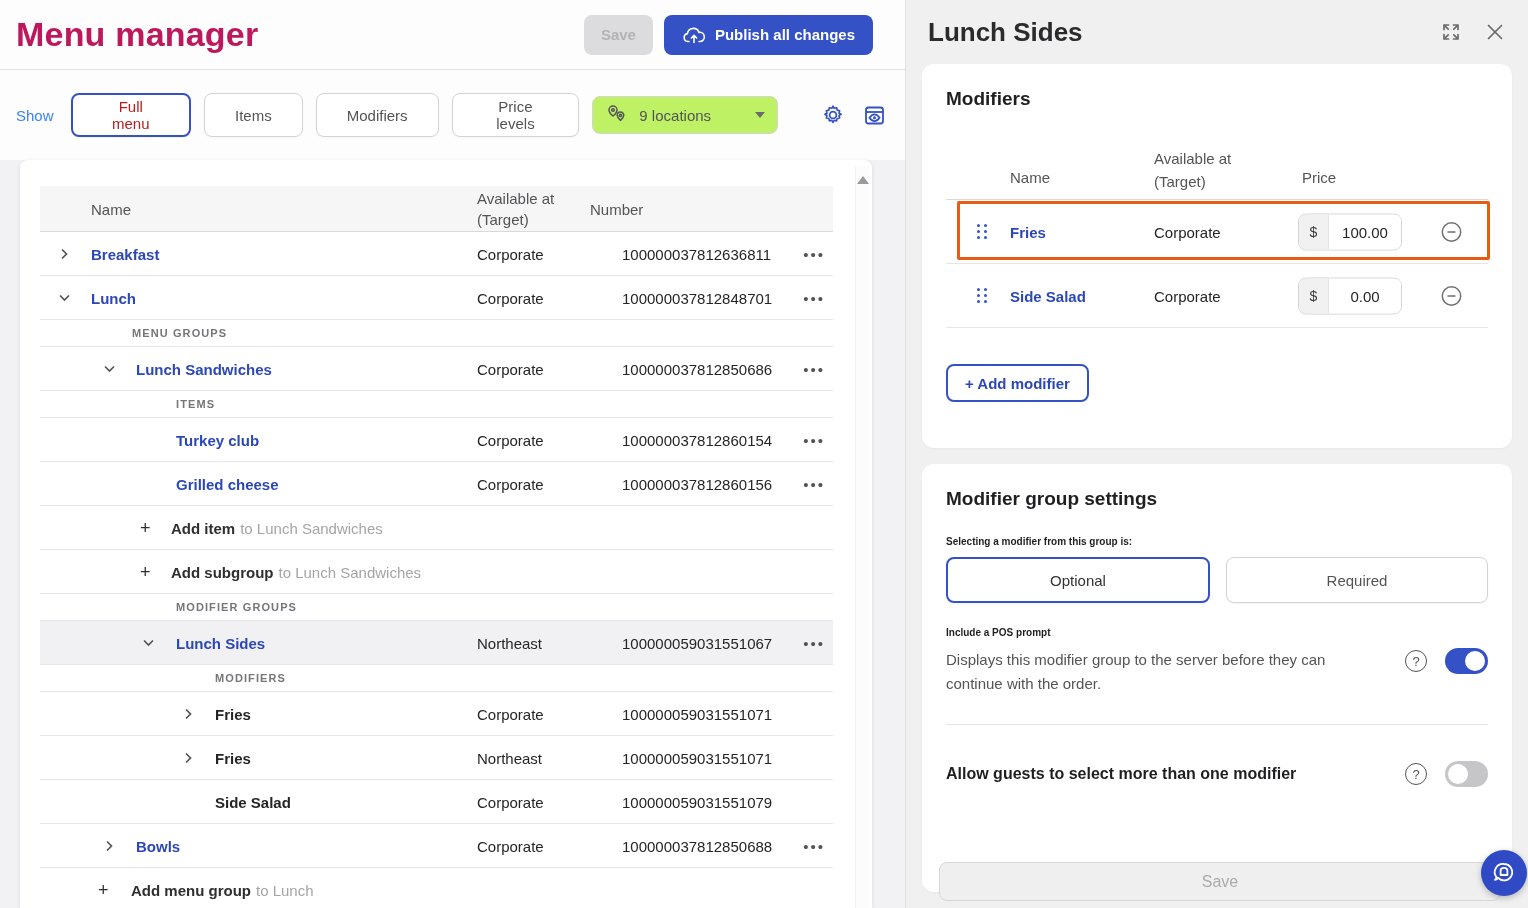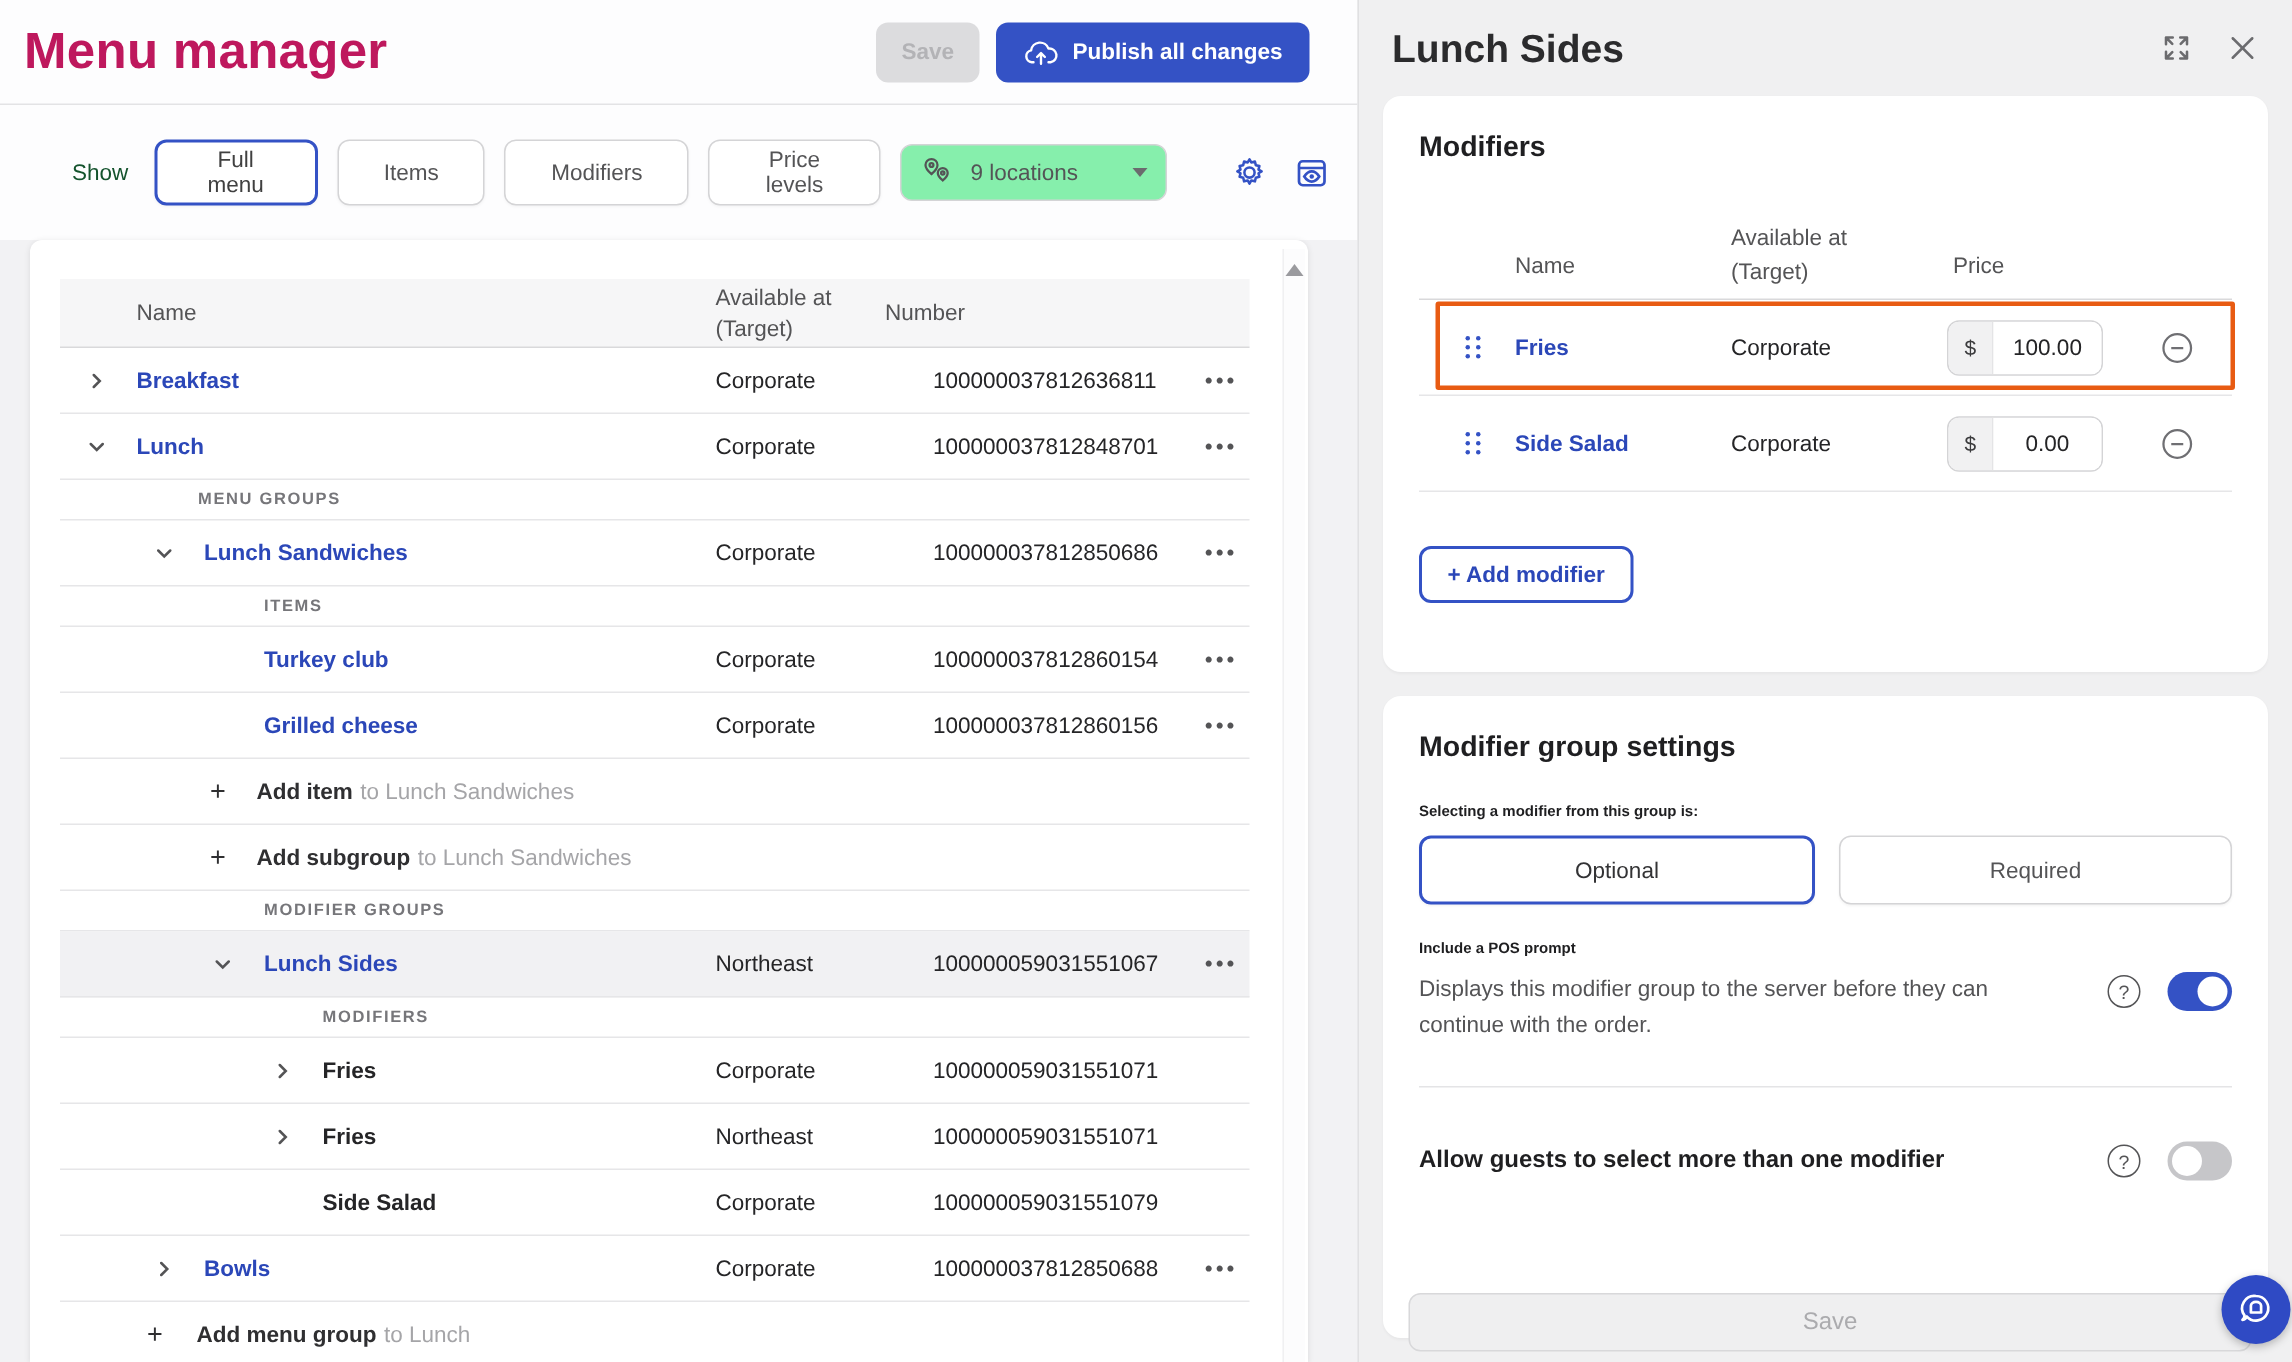--- a/index.html
+++ b/index.html
@@ -17,25 +17,25 @@
   
   .left-pane{width:905px;height:908px;position:relative;background:var(--bg-page);}
   .top-header{height:70px;background:#fdfdfe;display:flex;align-items:center;justify-content:space-between;
     padding:0 32px 0 16px;border-bottom:1px solid #e3e3e5;}
   .page-title{font-size:34px;font-weight:700;letter-spacing:.2px;color:#be185d;}
   .header-actions{display:flex;gap:11px;align-items:center;}
   .btn{border:none;border-radius:8px;font-family:inherit;font-size:15px;font-weight:700;cursor:pointer;height:40px;}
   .btn-save-disabled{background:var(--save-disabled-bg);color:var(--save-disabled-text);width:69px;}
   .btn-publish{background:var(--accent-blue);color:#fff;display:flex;align-items:center;gap:9px;padding:0 18px;}
   .filter-row{height:90px;background:#fdfdfe;display:flex;align-items:center;padding:0 16px;gap:13px;}
-  .show-label{font-size:15px;color:#14532d;margin-right:4px;margin-left:32px;}
+  .show-label{font-size:15px;color:#3b82f6;margin-right:4px;}
   .tab-btn{height:44px;padding:0 30px;background:#fff;border:1px solid var(--border-control);border-radius:8px;
     font-family:inherit;font-size:15px;color:var(--text-secondary);cursor:pointer;box-shadow:0 1px 2px rgba(0,0,0,.04);}
-  .tab-btn.active{border:2px solid var(--accent-blue);color:#404040;font-weight:400;}
-  .loc-dropdown{height:38px;width:192px;background:#86efac;border:1px solid var(--border-control);border-radius:8px;
+  .tab-btn.active{border:2px solid var(--accent-blue);color:#b91c1c;font-weight:400;}
+  .loc-dropdown{height:38px;width:192px;background:#bef264;border:1px solid var(--border-control);border-radius:8px;
     display:flex;align-items:center;padding:0 12px;gap:9px;cursor:pointer;margin-left:0;}
   .loc-label{font-size:15px;color:var(--text-secondary);flex:1;}
   .caret-down{width:0;height:0;border-left:5px solid transparent;border-right:5px solid transparent;border-top:6px solid #6b6b6e;}
   .icon-btn{background:none;border:none;cursor:pointer;display:flex;align-items:center;justify-content:center;padding:2px;}
 
   .table-card{position:absolute;left:20px;top:160px;width:852px;height:748px;background:var(--bg-card);
     border-radius:8px 8px 0 0;box-shadow:0 1px 4px rgba(0,0,0,.10);padding:26px 20px 0 20px;}
   .thead{position:relative;height:46px;background:var(--bg-header-row);border-bottom:1px solid #d9d9db;width:793px;}
   .th{position:absolute;font-size:15px;color:var(--text-secondary);top:50%;transform:translateY(-50%);line-height:1.4;}
   .th-name{left:51px;}

